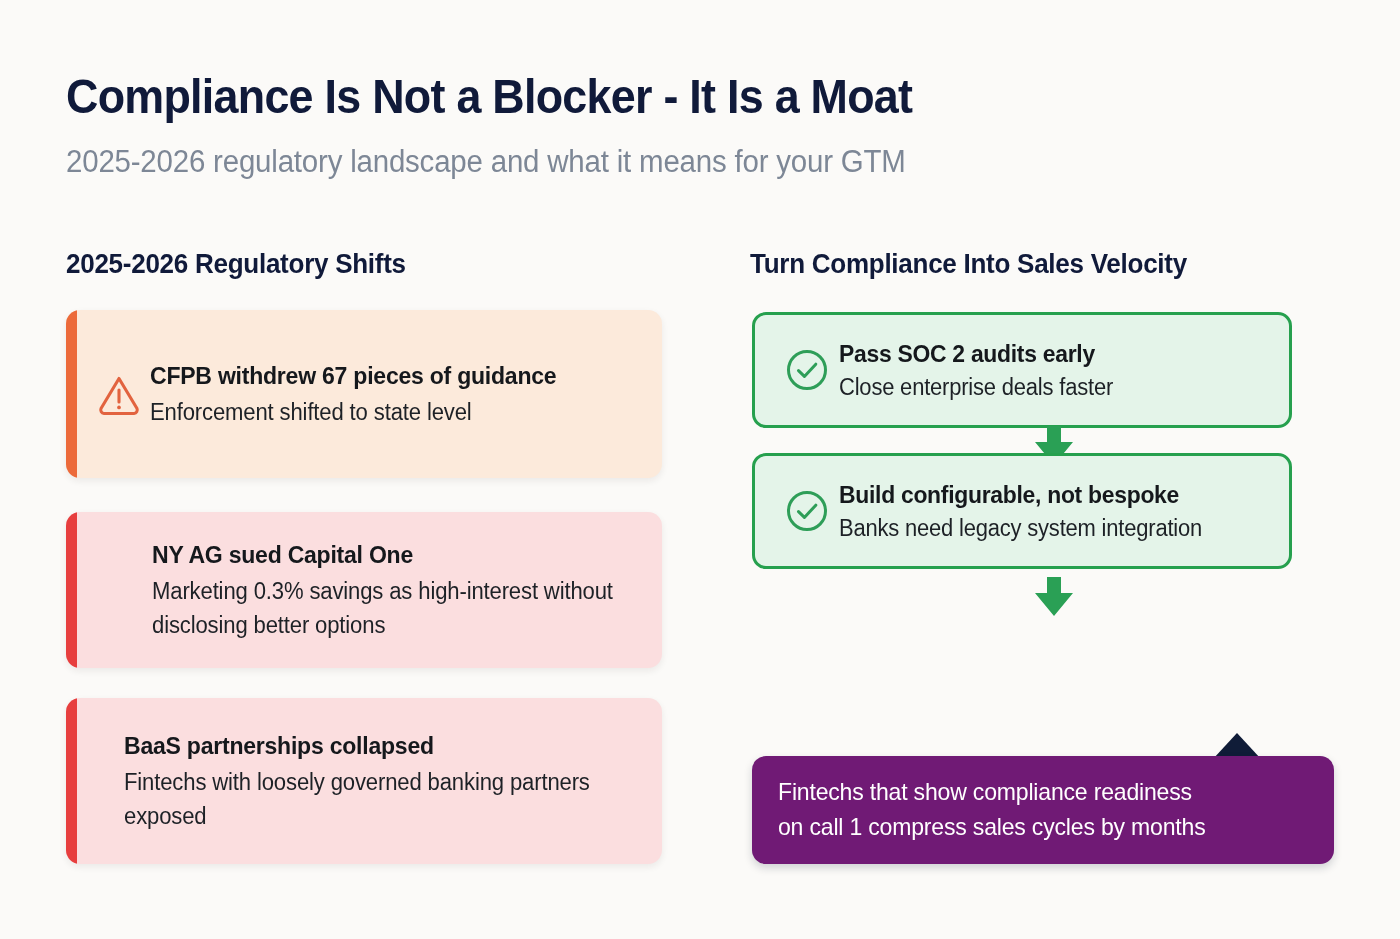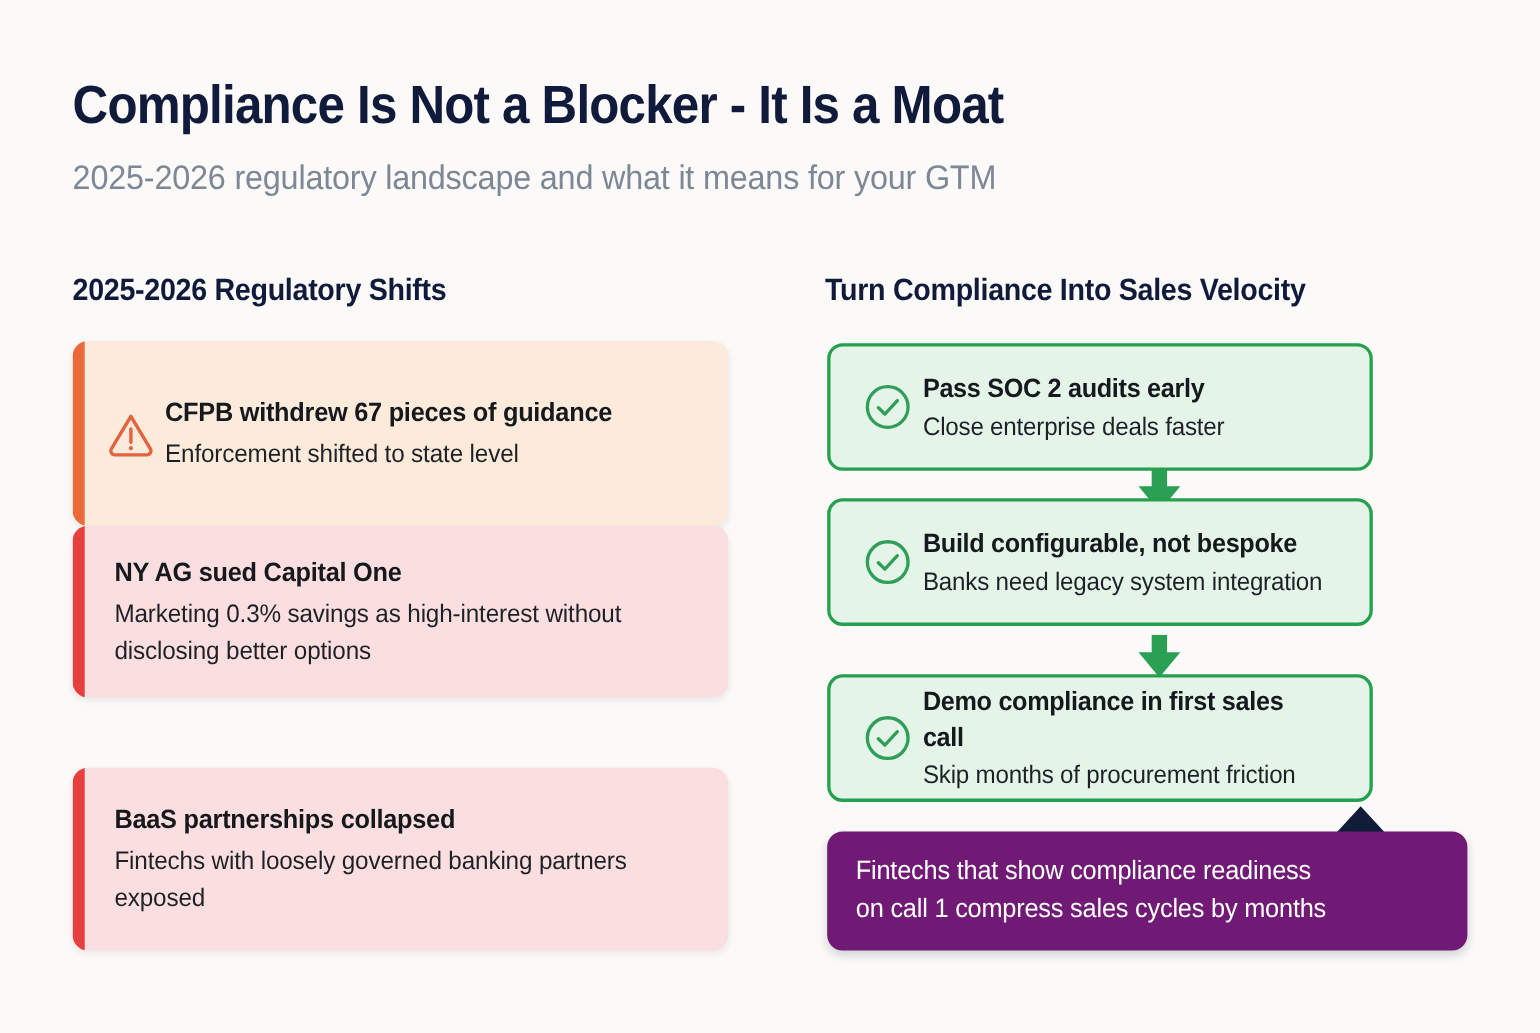--- a/index.html
+++ b/index.html
@@ -110,33 +110,33 @@
     line-height: 1.48;
     margin-top: 2px;
     transform: scaleX(0.96);
     transform-origin: left center;
   }
 
   #risk-card-0 { top: 310px; height: 168px; background: #fceadb; }
   #risk-card-0 .accent { background: #ec6a3a; }
   #risk-card-0 .rc-inner { padding: 0 20px 0 22px; }
 
-  #risk-card-1 { top: 478px; height: 156px; background: #fbdedf; }
+  #risk-card-1 { top: 512px; height: 156px; background: #fbdedf; padding-left: 48px; }
   #risk-card-1 .accent { background: #e73e3e; }
   #risk-card-1 .rc-inner { padding: 0 24px 0 38px; }
 
   #risk-card-2 { top: 698px; height: 166px; background: #fbdedf; }
   #risk-card-2 .accent { background: #e73e3e; }
-  #risk-card-2 .rc-inner { padding: 0 24px 0 38px; }
+  #risk-card-2 .rc-inner { padding: 0 24px 0 38px; margin-left: 20px; }
 
   
   .action-card {
     position: absolute;
     left: 752px;
-    width: 496px;
+    width: 540px;
     box-sizing: border-box;
     border: 3px solid #26a04e;
     border-radius: 14px;
     background: #e4f4e9;
     display: flex;
     align-items: center;
     padding: 0 18px 0 20px;
   }
   .action-icon {
     flex: 0 0 auto;
@@ -290,32 +290,20 @@
       <div class="action-desc">Banks need legacy system integration</div>
     </div>
   </div>
 
   <div id="flow-arrow-1" class="flow-arrow">
     <svg width="52" height="40" viewBox="0 0 52 40" aria-hidden="true">
       <path d="M19 0 L33 0 L33 16 L45 16 L26 39 L7 16 L19 16 Z" fill="#2aa055"></path>
     </svg>
   </div>
 
-  <div id="action-card-2" class="action-card">
-    <div class="action-icon">
-      <svg width="48" height="48" viewBox="0 0 48 48" aria-hidden="true">
-        <circle cx="24" cy="24" r="18.5" fill="none" stroke="#2e9e58" stroke-width="3"></circle>
-        <path d="M15.5 24.6 L21.4 30.4 L32.8 18.2" fill="none" stroke="#2e9e58" stroke-width="3" stroke-linecap="round" stroke-linejoin="round"></path>
-      </svg>
-    </div>
-    <div class="action-text">
-      <div class="action-title">Demo compliance in first sales call</div>
-      <div class="action-desc">Skip months of procurement friction</div>
-    </div>
-  </div>
 
   <div class="callout-notch">
     <svg width="56" height="26" viewBox="0 0 56 26" aria-hidden="true">
       <path d="M28 0 L52 26 L4 26 Z" fill="#101c38"></path>
     </svg>
   </div>
   <div class="callout">
     <div>
       <div class="callout-text">Fintechs that show compliance readiness</div>
       <div class="callout-text">on call 1 compress sales cycles by months</div>

